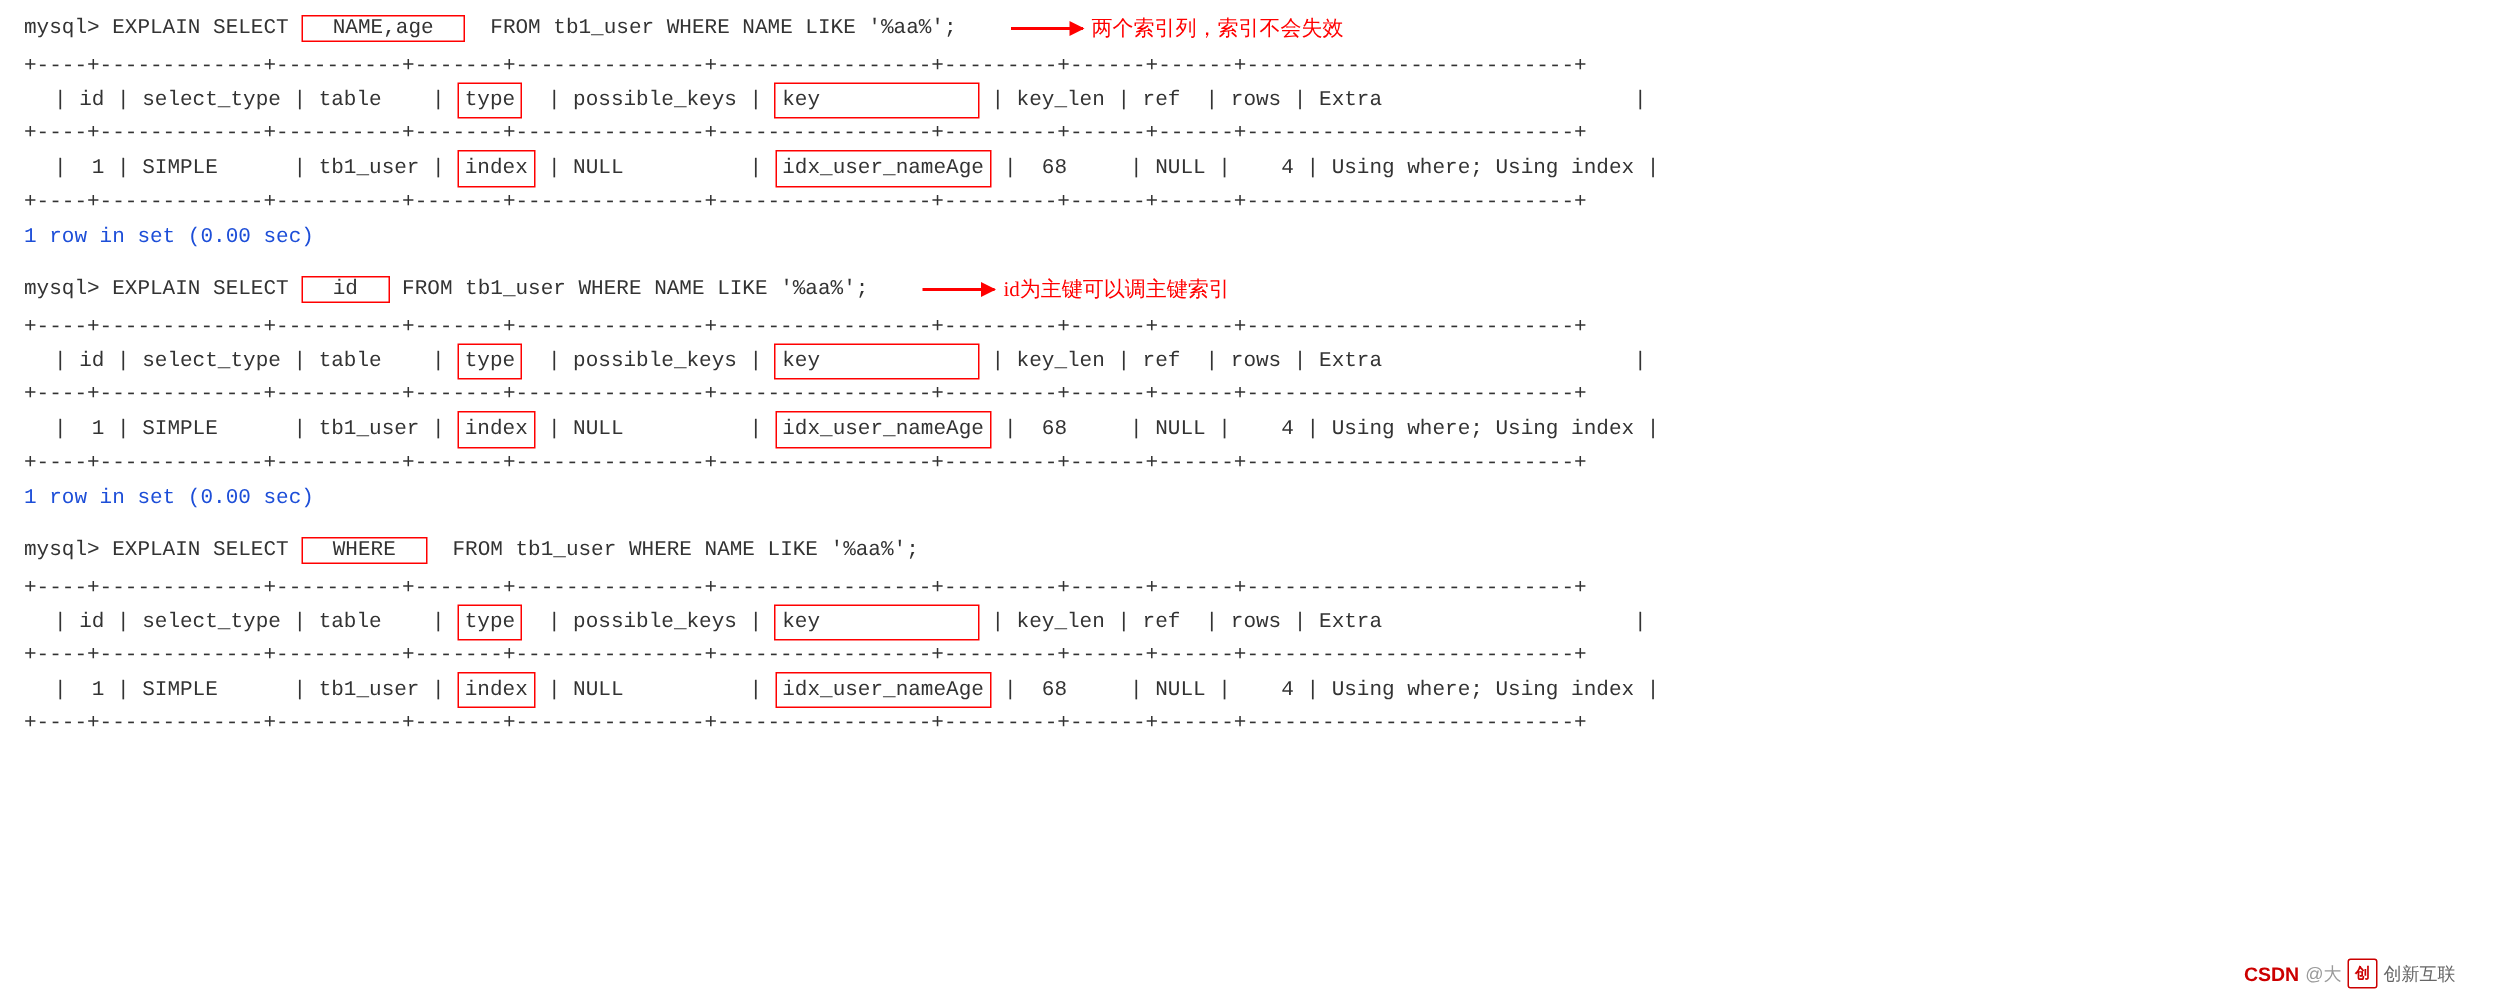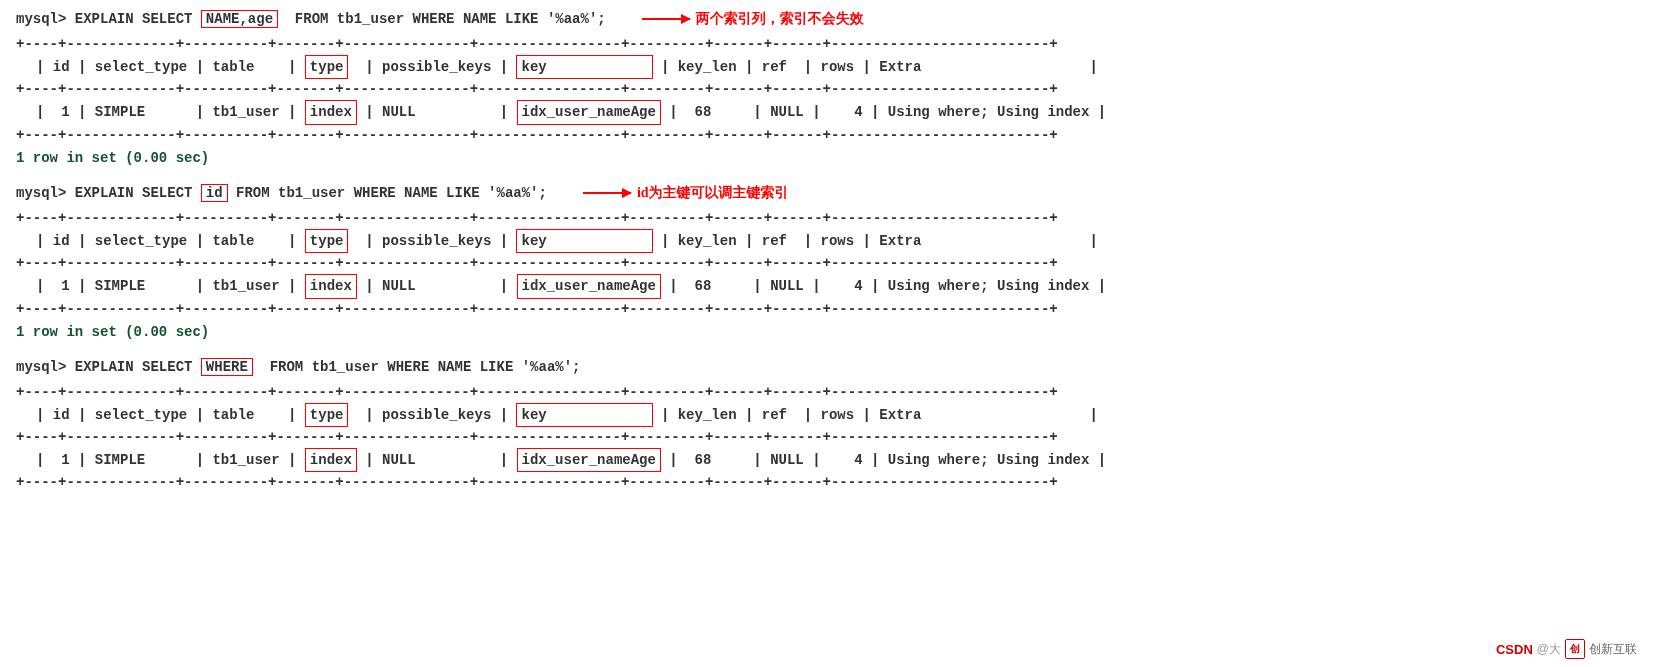--- a/index.html
+++ b/index.html
@@ -8,38 +8,37 @@
       font-family: 'Courier New', Courier, monospace;
       font-size: 14px;
       color: #333;
       padding: 10px 16px;
       width: 1669px;
       min-height: 667px;
       position: relative;
     }
     .section {
       margin-bottom: 18px;
-      font-weight: bold;
     }
     .query-line {
       display: flex;
       align-items: center;
       margin-bottom: 6px;
       flex-wrap: nowrap;
       white-space: nowrap;
     }
     .query-text {
       font-family: 'Courier New', Courier, monospace;
       font-size: 14px;
       color: #333;
     }
     .highlight-box {
       display: inline-block;
       border: 1.5px solid red;
-      padding: 0 4px;
+      padding: 0 20px;
       color: #333;
       font-family: 'Courier New', Courier, monospace;
       font-size: 14px;
     }
     .annotation {
       display: flex;
       align-items: center;
       margin-left: 36px;
       color: red;
       font-size: 14px;
@@ -80,21 +79,21 @@
       margin-left: 20px;
     }
     .cell-highlight {
       display: inline-block;
       border: 1.5px solid red;
       padding: 0 4px;
     }
     .row-result {
       font-family: 'Courier New', Courier, monospace;
       font-size: 14px;
-      color: #14532d;
+      color: #1d4ed8;
       margin-top: 4px;
       margin-bottom: 2px;
     }
     .watermark {
       position: absolute;
       bottom: 8px;
       right: 32px;
       font-size: 12px;
       color: #999;
       font-family: Arial, sans-serif;

